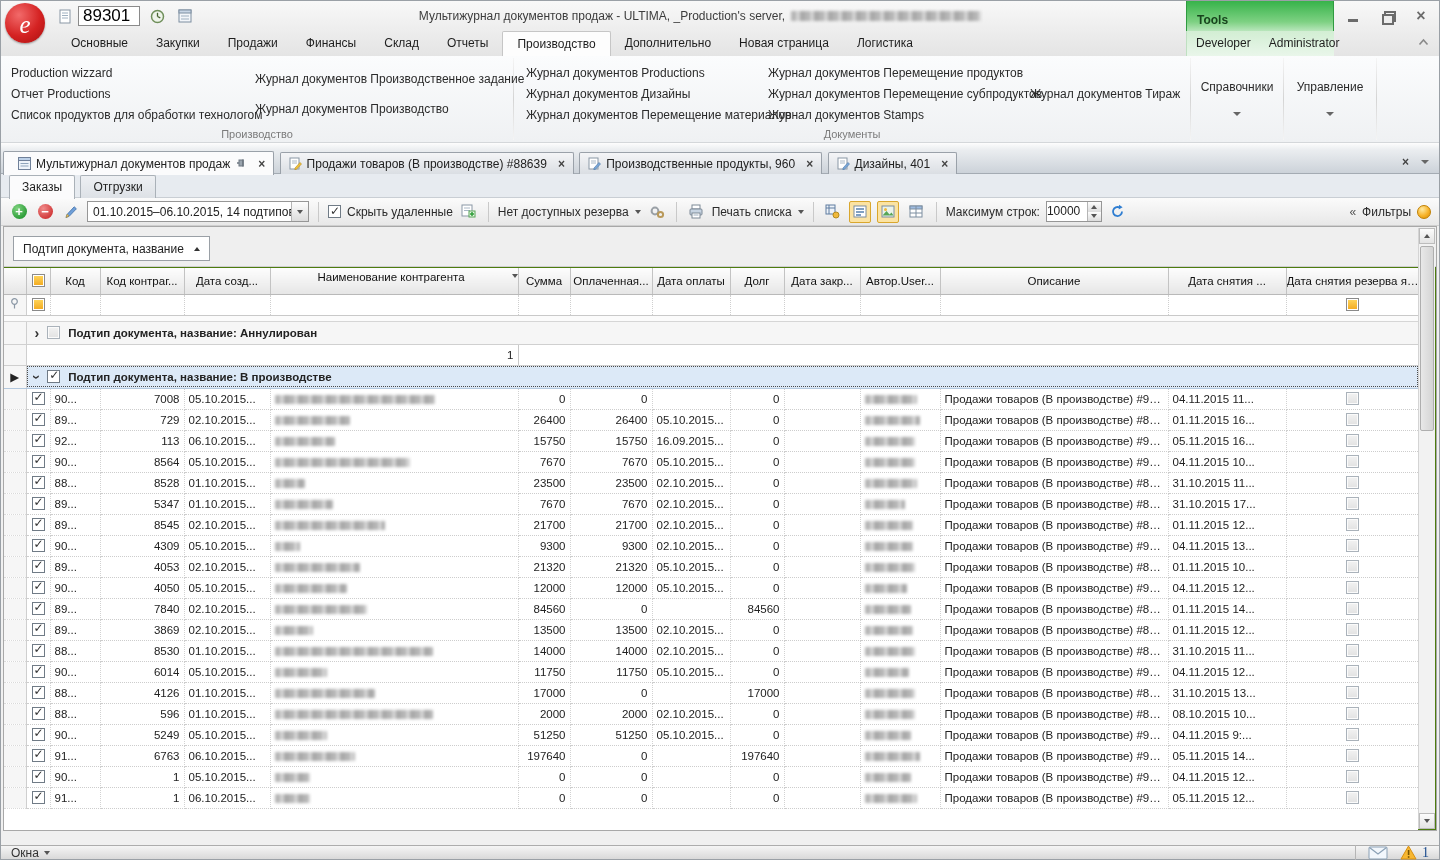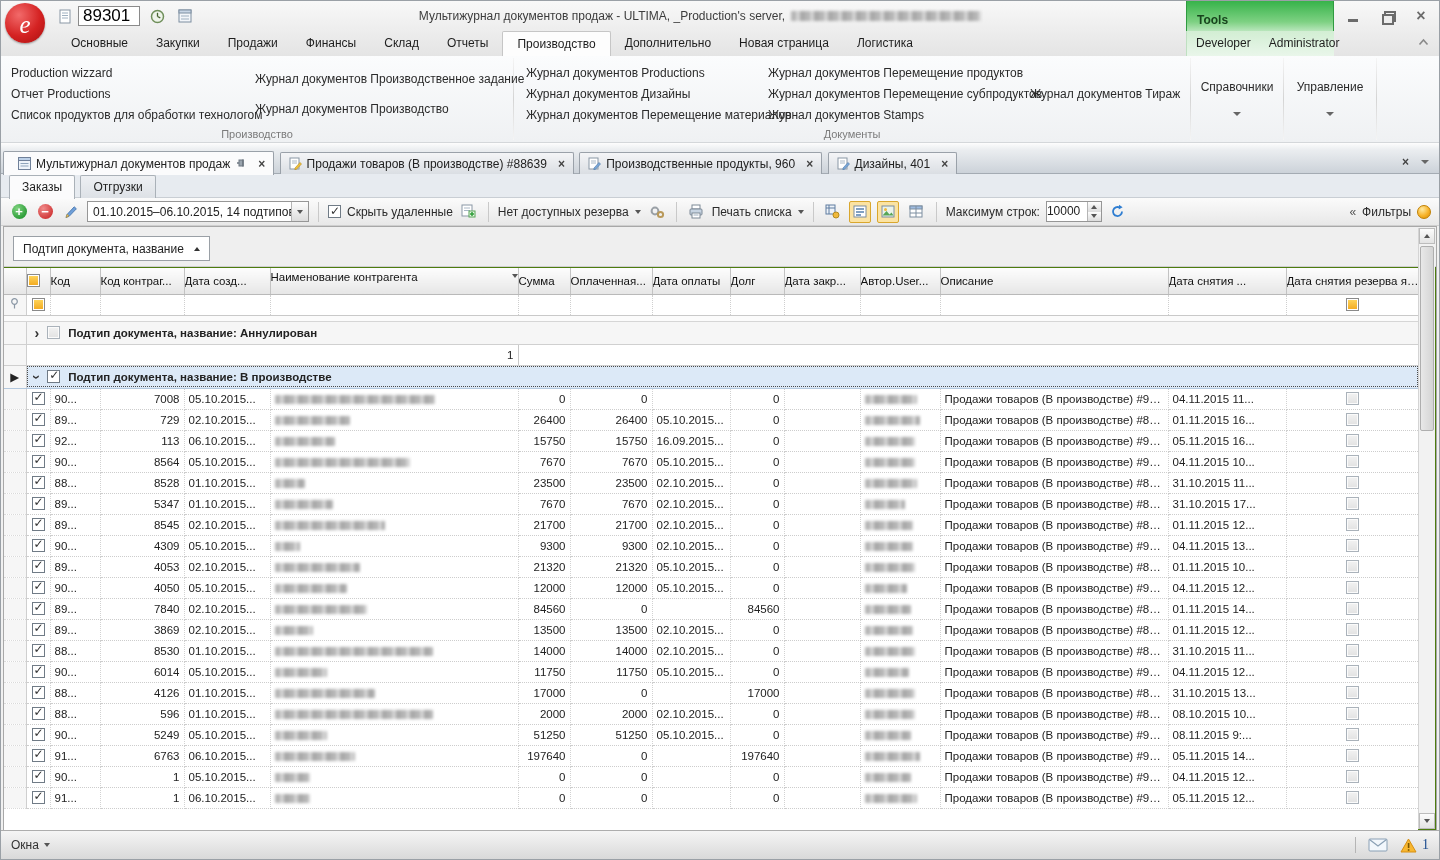--- a/index.html
+++ b/index.html
@@ -100,21 +100,21 @@
   .orb { width:14px; height:14px; border-radius:50%; background:radial-gradient(circle at 35% 28%, #ffe9a0, #f7b32a 55%, #d98a00); border:1px solid #c07f00; }
 
   
   .gridpanel { position:absolute; top:225px; left:2px; right:2px; height:605px; border:1px solid #a8a8a8; background:#4d7c0f; }
   .groupbar { height:40px; background:#efefef; border-bottom:1px solid #cfcfcf; position:relative; }
   .gchip { position:absolute; left:9px; top:9px; height:25px; background:#fff; border:1px solid #9aa0a6; display:flex; align-items:center; gap:10px; padding:0 9px; }
   .gchip .tri-up { border-bottom-color:#333; }
   .tablewrap { position:absolute; top:41px; left:0; right:18px; bottom:0; overflow:hidden; background:#fff; }
   table.grid { border-collapse:collapse; table-layout:fixed; width:1415px; font-size:11.5px; }
   td, th { overflow:hidden; white-space:nowrap; text-overflow:ellipsis; }
-  th { font-weight:normal; text-align:left; height:26px; padding:0 0;
+  th { font-weight:normal; text-align:center; height:26px; padding:0 0;
     background:linear-gradient(#fdfdfd,#e6e6e6); border-right:1px solid #c3c3c3; border-bottom:1px solid #b9b9b9; color:#111; }
   th.ind { border-right:1px solid #c3c3c3; }
   .sortarr { float:right; margin-top:7px; }
   tr.frow td { height:21px; background:#fff; border-right:1px dotted #cfcfcf; border-bottom:1px solid #c9c9c9; padding:0 4px; }
   tr.frow td.ind { background:#f6f6f6; border-right:1px solid #cfcfcf; text-align:center; }
   tr.spacer td { height:6px; background:#fbfbfb; border-bottom:1px solid #d6d6d6; }
   tr.grow td { height:22px; background:#f6f6f6; border-bottom:1px solid #d0d0d0; font-weight:bold; padding:0; }
   tr.grow td.ind, tr.grow2 td.ind { background:#f6f6f6; border-right:1px solid #cfcfcf; text-align:center; }
   tr.grow2 td { height:22px; background:#dce9f7; border-top:1px solid #b3c8de; border-bottom:1px solid #b3c8de; font-weight:bold; padding:0; }
   tr.grow2 td.gcell { outline:1px dotted #4a4a4a; outline-offset:-2px; }
@@ -130,21 +130,21 @@
   .cb.checked { background:#fff; border:1px solid #707b86; }
   .cb.checked .ck { position:absolute; left:1px; top:-3px; font-size:12px; font-weight:bold; color:#2f2f2f; }
   .cb.off { background:linear-gradient(#f2f2f2,#e2e2e2); border:1px solid #aab2ba; box-shadow:inset 0 0 0 1px #fbfbfb; }
   .cb.orange { background:linear-gradient(#ffd75e,#f2a81d); border:1px solid #8a8a8a; box-shadow:inset 0 0 0 1px #fff; }
   .vscroll { position:absolute; top:1px; right:1px; bottom:1px; width:17px; background:#f2f2f2; border-left:1px solid #d4d4d4; }
   .vbtn { position:absolute; left:0; width:16px; height:16px; background:linear-gradient(#fcfcfc,#e3e3e3); border:1px solid #bcbcbc; display:flex; align-items:center; justify-content:center; }
   .vbtn.up { top:0; } .vbtn.dn { bottom:0; }
   .vthumb { position:absolute; left:1px; top:18px; width:14px; height:185px; background:linear-gradient(90deg,#e8e8e8,#d4d4d4); border:1px solid #aeaeae; border-radius:2px; }
 
   
-  .statusbar { position:absolute; left:0; right:0; bottom:0; height:29px; background:linear-gradient(#f5f5f5,#d9d9d9); border-top:1px solid #adadad; display:flex; align-items:center; padding:0 10px; }
+  .statusbar { position:absolute; left:0; right:0; bottom:0; height:14px; background:linear-gradient(#f5f5f5,#d9d9d9); border-top:1px solid #adadad; display:flex; align-items:center; padding:0 10px; }
   .sb-right { margin-left:auto; display:flex; align-items:center; gap:12px; }
   .sb-sep { width:1px; height:16px; background:#b5b5b5; }
   .warn-count { color:#1d4d8f; font-family:"Liberation Serif",serif; font-size:14px; }
   svg { display:block; }
 </style>
 </head>
 <body>
 
 <div class="window">
 
@@ -820,21 +820,21 @@
               <td class="r">5249</td>
               <td class="l">05.10.2015...</td>
               <td class="l"><span class="blur" style="width:52px"></span></td>
               <td class="r">51250</td>
               <td class="r">51250</td>
               <td class="l">05.10.2015...</td>
               <td class="r">0</td>
               <td class="l"></td>
               <td class="l"><span class="blur" style="width:46px"></span></td>
               <td class="l">Продажи товаров (В производстве) #90...</td>
-              <td class="l">08.11.2015 9:...</td>
+              <td class="l">04.11.2015 9:...</td>
               <td class="c"><span class="cb off"></span></td>
             </tr>
             <tr class="drow">
               <td class="ind"></td>
               <td class="c"><span class="cb checked"><span class="ck">✓</span></span></td>
               <td class="l">91...</td>
               <td class="r">6763</td>
               <td class="l">06.10.2015...</td>
               <td class="l"><span class="blur" style="width:80px"></span></td>
               <td class="r">197640</td>

